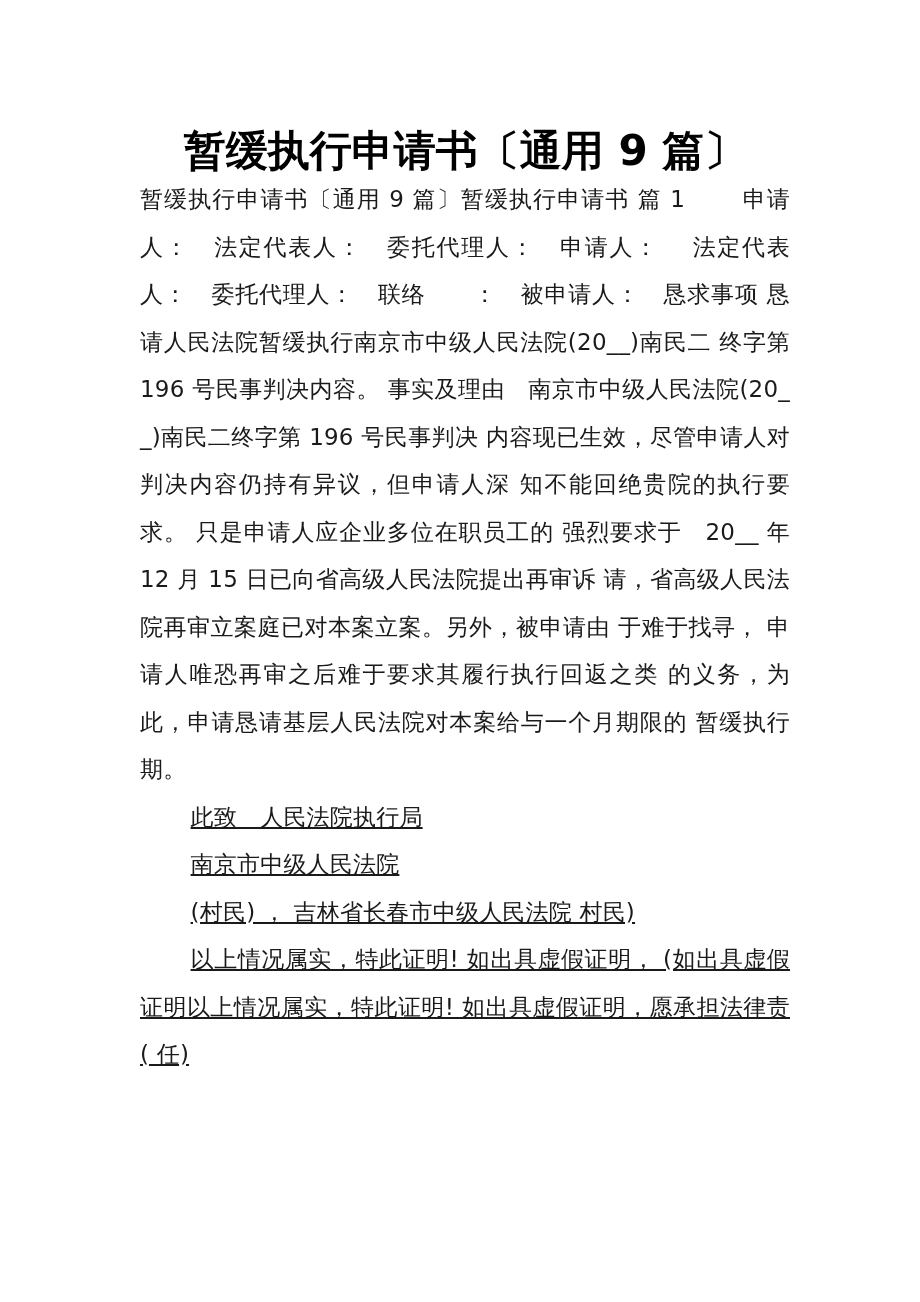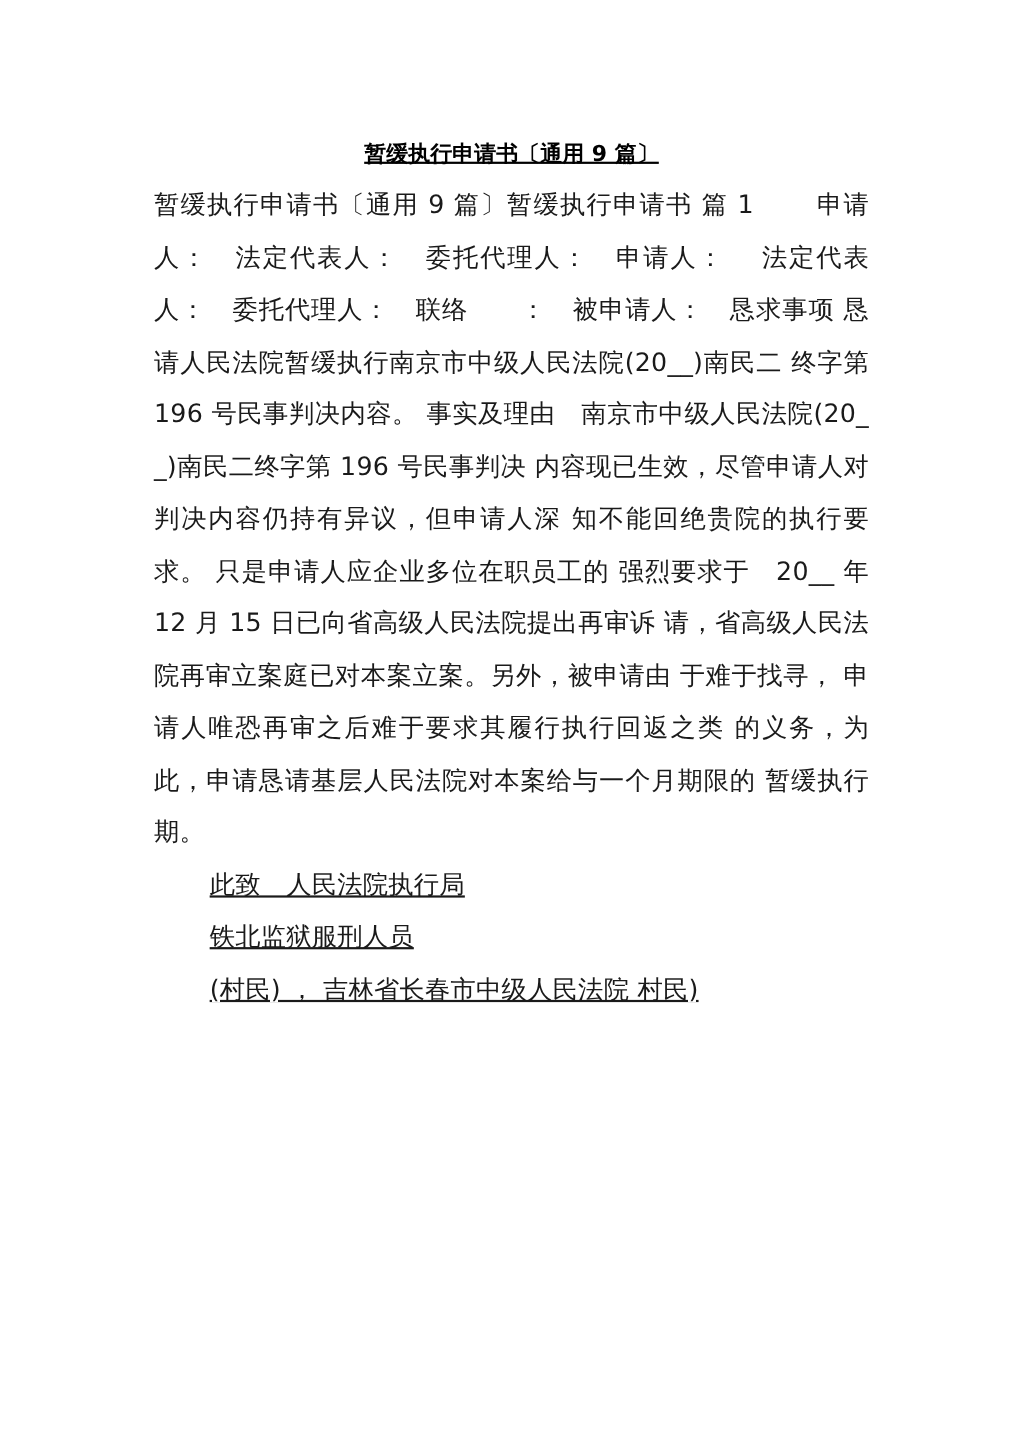--- a/index.html
+++ b/index.html
@@ -16,27 +16,26 @@
       font-family: "DejaVu Sans", "Liberation Sans", sans-serif;
     }
     .page {
       position: absolute;
       left: 140px;
       top: 112px;
       width: 650px;
     }
     .title {
       text-align: center;
-      font-size: 20px;
+      font-size: 42px;
       font-weight: bold;
       line-height: 46px;
-      margin: 4px 0 2px 0;
+      margin: 16px 0 2px 0;
       letter-spacing: 0px;
       color: #000;
-      text-decoration: underline;
     }
     .para {
       margin: 0;
       font-size: 23px;
       line-height: 47.5px;
       text-align: justify;
       text-align-last: left;
       word-break: break-all;
       letter-spacing: 0.2px;
       color: #1a1a1a;
@@ -47,15 +46,16 @@
     }
   </style>
 </head>
 <body>
 
 <div class="page">
   <h1 class="title">暂缓执行申请书〔通用 9 篇〕</h1>
 
   <p class="para">暂缓执行申请书〔通用 9 篇〕暂缓执行申请书  篇 1　　 申请人：　法定代表人：　委托代理人：　申请人：　 法定代表人：　委托代理人：　联络　　：　被申请人：　恳求事项  恳请人民法院暂缓执行南京市中级人民法院(20__)南民二  终字第  196  号民事判决内容。  事实及理由　南京市中级人民法院(20__)南民二终字第  196  号民事判决  内容现已生效，尽管申请人对判决内容仍持有异议，但申请人深  知不能回绝贵院的执行要求。  只是申请人应企业多位在职员工的  强烈要求于　20__  年  12  月  15  日已向省高级人民法院提出再审诉  请，省高级人民法院再审立案庭已对本案立案。另外，被申请由  于难于找寻，  申请人唯恐再审之后难于要求其履行执行回返之类  的义务，为此，申请恳请基层人民法院对本案给与一个月期限的  暂缓执行期。</p>
   <p class="para indent">此致　人民法院执行局</p>
-  <p class="para indent">铁北监狱服刑人员</p>
+  <p class="para indent">南京市中级人民法院</p>
   <p class="para indent">(村民)  ，  吉林省长春市中级人民法院  村民)</p>
+  <p class="para indent">以上情况属实，特此证明!  如出具虚假证明，  (如出具虚假证明以上情况属实，特此证明!  如出具虚假证明，愿承担法律责  (  任)</p>
 </div>
 
 </body></html>

